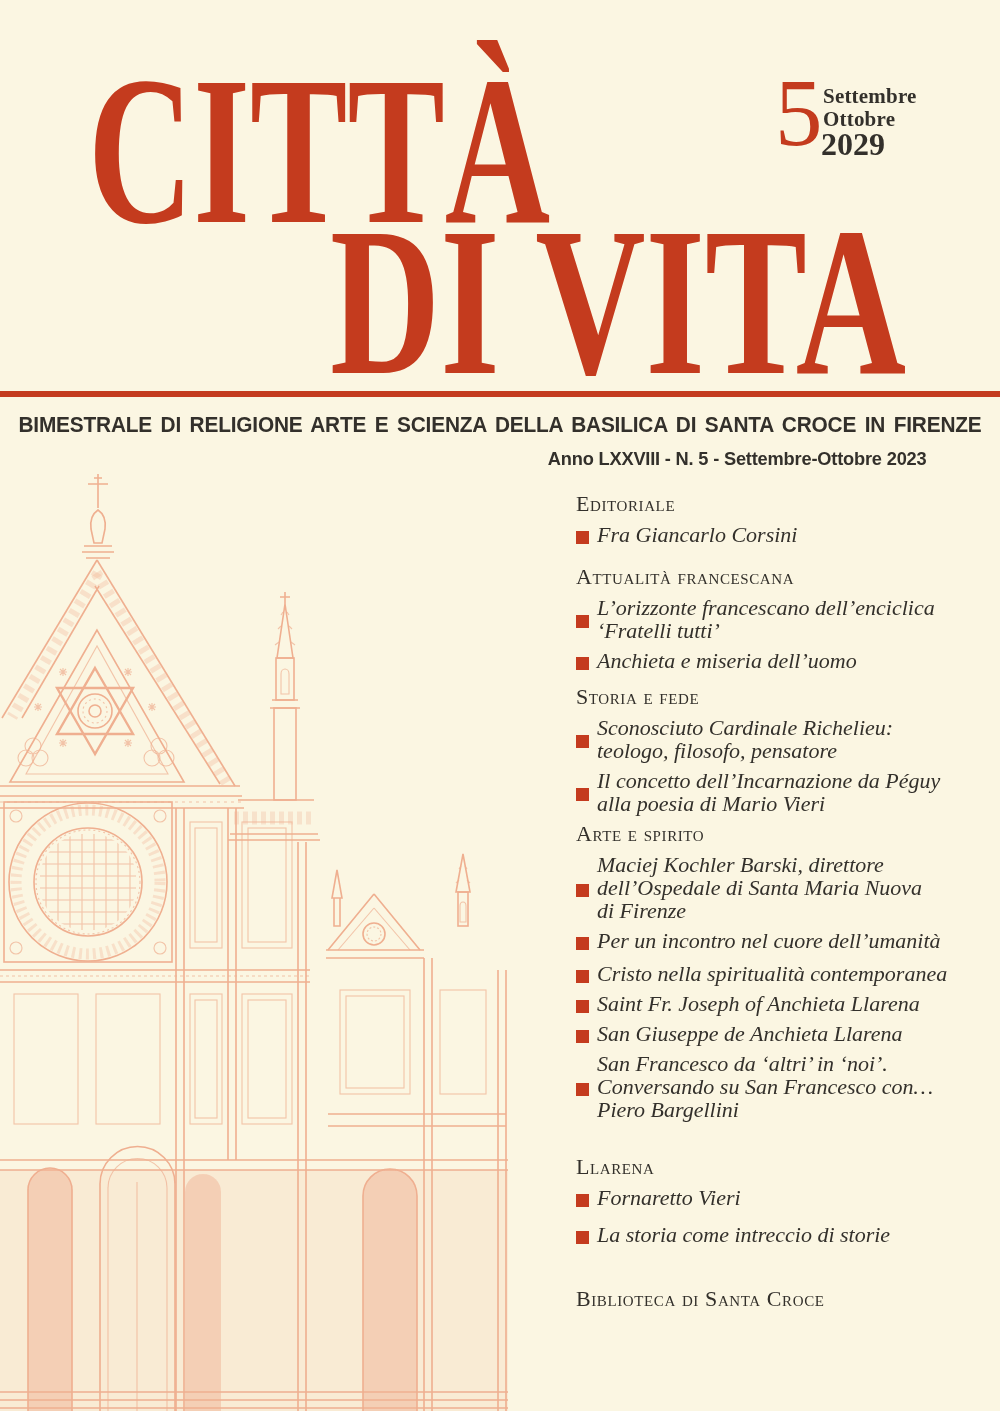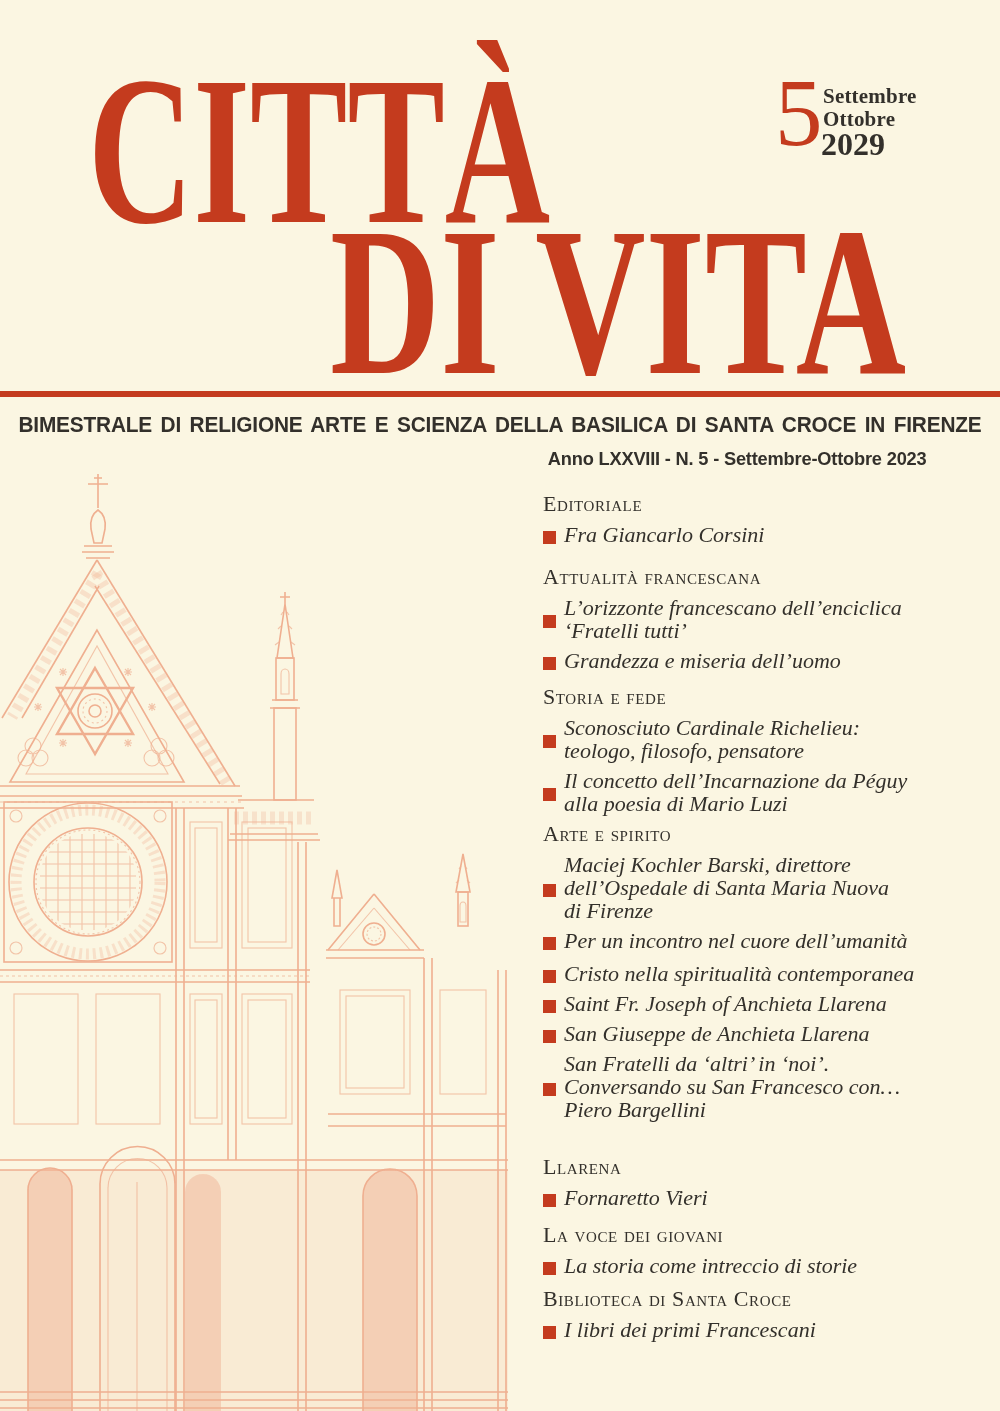--- a/index.html
+++ b/index.html
@@ -66,21 +66,21 @@
   .artwork .s{stroke:var(--sketch-salmon);fill:none;stroke-width:1.6;opacity:.85;}
   .artwork .thin{stroke-width:1.1;opacity:.7;}
   .artwork .bold{stroke-width:2.4;}
   .artwork .band{stroke-width:11;opacity:.30;}
   .artwork .band2{stroke-width:13;opacity:.28;}
   .artwork .df{fill:var(--sketch-salmon);opacity:.45;stroke:none;}
   .artwork .lf{fill:var(--sketch-salmon);opacity:.16;stroke:none;}
 
   
   .toc{position:absolute;left:0;top:0;width:1000px;height:1411px;}
-  .toc-section{position:absolute;left:543px;width:400px;}
+  .toc-section{position:absolute;left:576px;width:400px;}
   .toc-section:nth-of-type(1){top:492px;}
   .toc-section:nth-of-type(2){top:565px;}
   .toc-section:nth-of-type(3){top:685px;}
   .toc-section:nth-of-type(4){top:822px;}
   .toc-section:nth-of-type(5){top:962px;}
   .toc-section:nth-of-type(6){top:1155px;}
   .toc-section:nth-of-type(7){top:1223px;}
   .toc-section:nth-of-type(8){top:1287px;}
   .toc-heading{
     font-family:"Liberation Serif", serif;
@@ -269,38 +269,38 @@
         <div class="toc-item">
           <span class="bullet"></span>
           <div class="toc-item-text">
             <div class="toc-line">L’orizzonte francescano dell’enciclica</div>
             <div class="toc-line">‘Fratelli tutti’</div>
           </div>
         </div>
         <div class="toc-item">
           <span class="bullet"></span>
           <div class="toc-item-text">
-            <div class="toc-line">Grandezza e miseria dell’uomo</div>
+            <div class="toc-line">Anchieta e miseria dell’uomo</div>
           </div>
         </div>
       </section>
       <section class="toc-section">
         <div class="toc-heading">Storia e fede</div>
         <div class="toc-item">
           <span class="bullet"></span>
           <div class="toc-item-text">
             <div class="toc-line">Sconosciuto Cardinale Richelieu:</div>
             <div class="toc-line">teologo, filosofo, pensatore</div>
           </div>
         </div>
         <div class="toc-item">
           <span class="bullet"></span>
           <div class="toc-item-text">
             <div class="toc-line">Il concetto dell’Incarnazione da Péguy</div>
-            <div class="toc-line">alla poesia di Mario Luzi</div>
+            <div class="toc-line">alla poesia di Mario Vieri</div>
           </div>
         </div>
       </section>
       <section class="toc-section">
         <div class="toc-heading">Arte e spirito</div>
         <div class="toc-item">
           <span class="bullet"></span>
           <div class="toc-item-text">
             <div class="toc-line">Maciej Kochler Barski, direttore</div>
             <div class="toc-line">dell’Ospedale di Santa Maria Nuova</div>
@@ -329,48 +329,41 @@
         </div>
         <div class="toc-item">
           <span class="bullet"></span>
           <div class="toc-item-text">
             <div class="toc-line">San Giuseppe de Anchieta Llarena</div>
           </div>
         </div>
         <div class="toc-item">
           <span class="bullet"></span>
           <div class="toc-item-text">
-            <div class="toc-line">San Fratelli da ‘altri’ in ‘noi’.</div>
+            <div class="toc-line">San Francesco da ‘altri’ in ‘noi’.</div>
             <div class="toc-line">Conversando su San Francesco con…</div>
             <div class="toc-line">Piero Bargellini</div>
           </div>
         </div>
       </section>
       <section class="toc-section">
         <div class="toc-heading">Llarena</div>
         <div class="toc-item">
           <span class="bullet"></span>
           <div class="toc-item-text">
             <div class="toc-line">Fornaretto Vieri</div>
           </div>
         </div>
       </section>
       <section class="toc-section">
-        <div class="toc-heading">La voce dei giovani</div>
         <div class="toc-item">
           <span class="bullet"></span>
           <div class="toc-item-text">
             <div class="toc-line">La storia come intreccio di storie</div>
           </div>
         </div>
       </section>
       <section class="toc-section">
         <div class="toc-heading">Biblioteca di Santa Croce</div>
-        <div class="toc-item">
-          <span class="bullet"></span>
-          <div class="toc-item-text">
-            <div class="toc-line">I libri dei primi Francescani</div>
-          </div>
-        </div>
       </section>
     </div>
 
 </div>
 
 </body></html>

